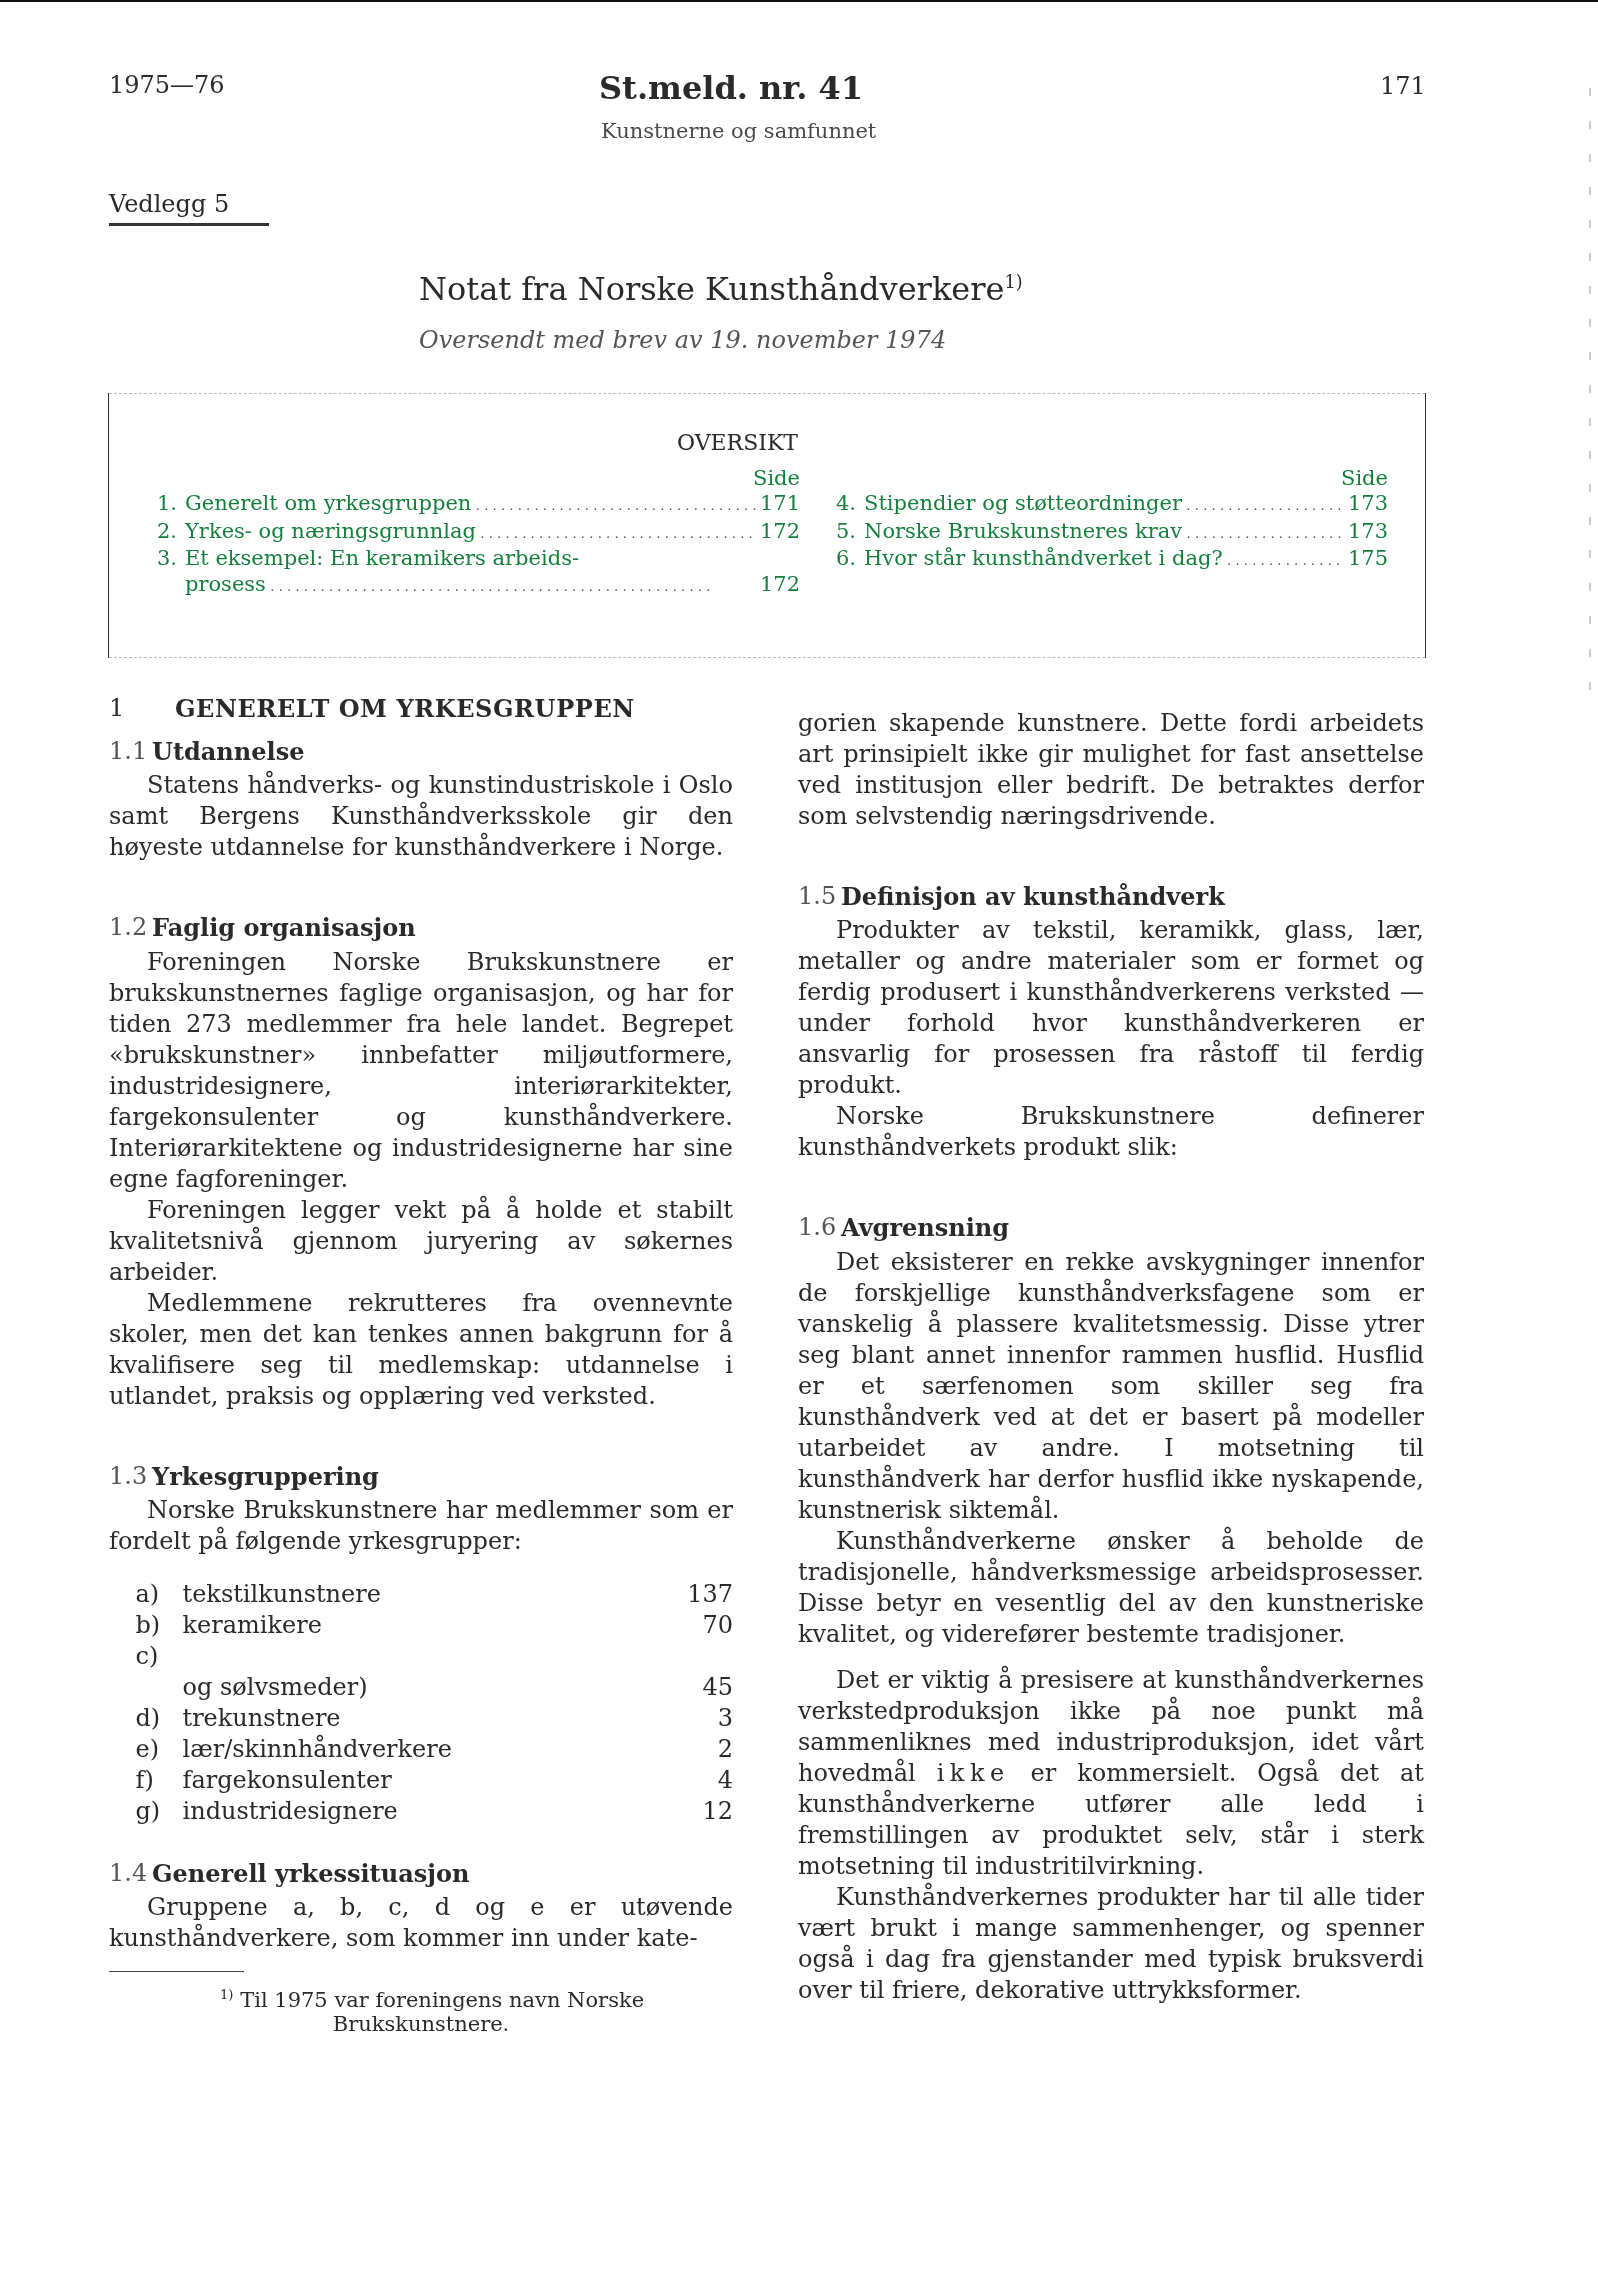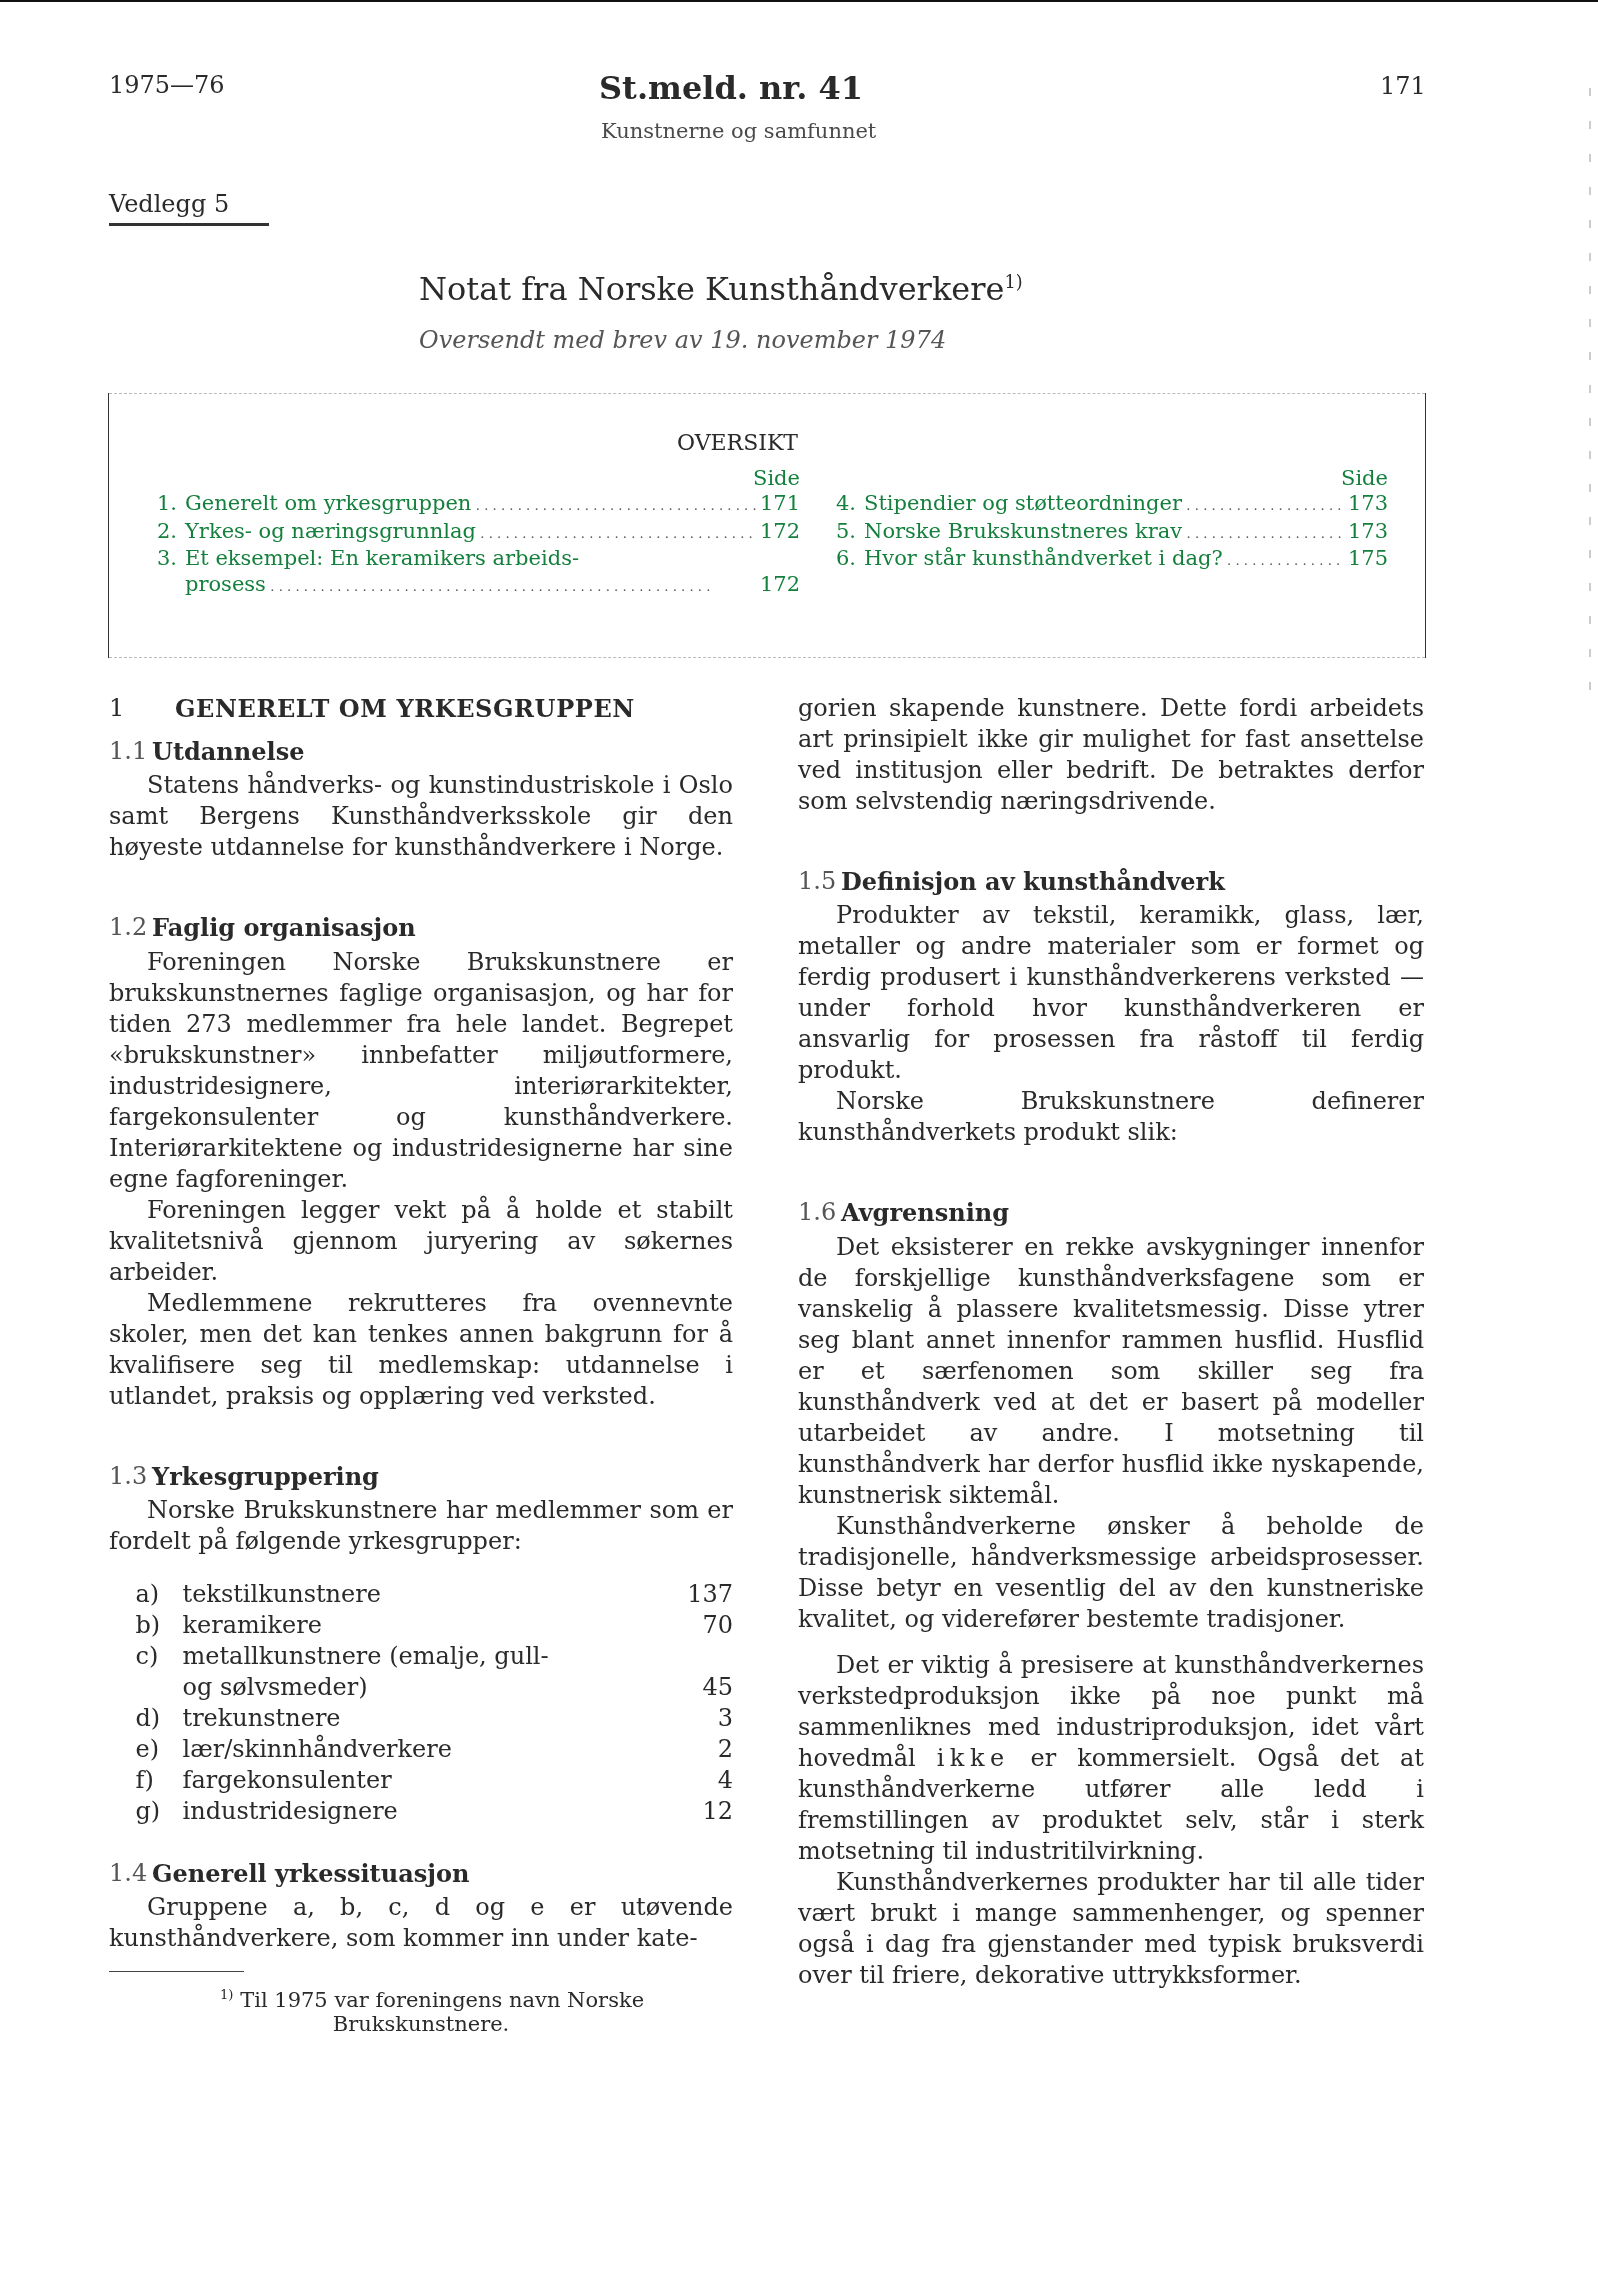--- a/index.html
+++ b/index.html
@@ -46,21 +46,21 @@
     .toc-cont { padding-left: 28px; }
 
     .col { position: absolute; font-size: 24px; line-height: 31px; color: #2a2a2a; }
     .col-left { left: 109px; top: 693px; width: 624px; }
     .col-right { left: 798px; top: 693px; width: 626px; }
     .h1 { display: flex; font-weight: bold; letter-spacing: 0.6px; margin-bottom: 12px; }
     .h1 .num { width: 66px; font-weight: normal; }
     .h2 { display: flex; font-weight: bold; margin-bottom: 3.3px; }
     .h2 .num { width: 43px; font-weight: normal; color: #555; }
     .p { text-align: justify; text-indent: 38px; margin: 0; }
-    .p.noindent { text-indent: 0; }
+    .p.noindent { text-indent: 0; margin-top: 15px; }
     .gap-sm { height: 15.5px; }
     .gap-md { height: 31px; }
     .gap-lg { height: 49px; }
     .spaced { letter-spacing: 5.5px; }
 
     .grp-list { margin: 22px 0 0 0; padding-left: 26.5px; }
     .grp-row { display: flex; }
     .grp-letter { width: 47px; }
     .grp-label { flex: 1; }
     .grp-val { width: 52px; text-align: right; margin-left: 12px; }
@@ -176,21 +176,20 @@
       <span class="grp-label">tekstilkunstnere</span>
       <span class="grp-val">137</span>
     </div>
     <div class="grp-row">
       <span class="grp-letter">b)</span>
       <span class="grp-label">keramikere</span>
       <span class="grp-val">70</span>
     </div>
     <div class="grp-row">
       <span class="grp-letter">c)</span>
-      <span class="grp-label">metallkunstnere (emalje, gull-</span>
       <span class="grp-val"></span>
     </div>
     <div class="grp-row">
       <span class="grp-letter"></span>
       <span class="grp-label">og sølvsmeder)</span>
       <span class="grp-val">45</span>
     </div>
     <div class="grp-row">
       <span class="grp-letter">d)</span>
       <span class="grp-label">trekunstnere</span>

